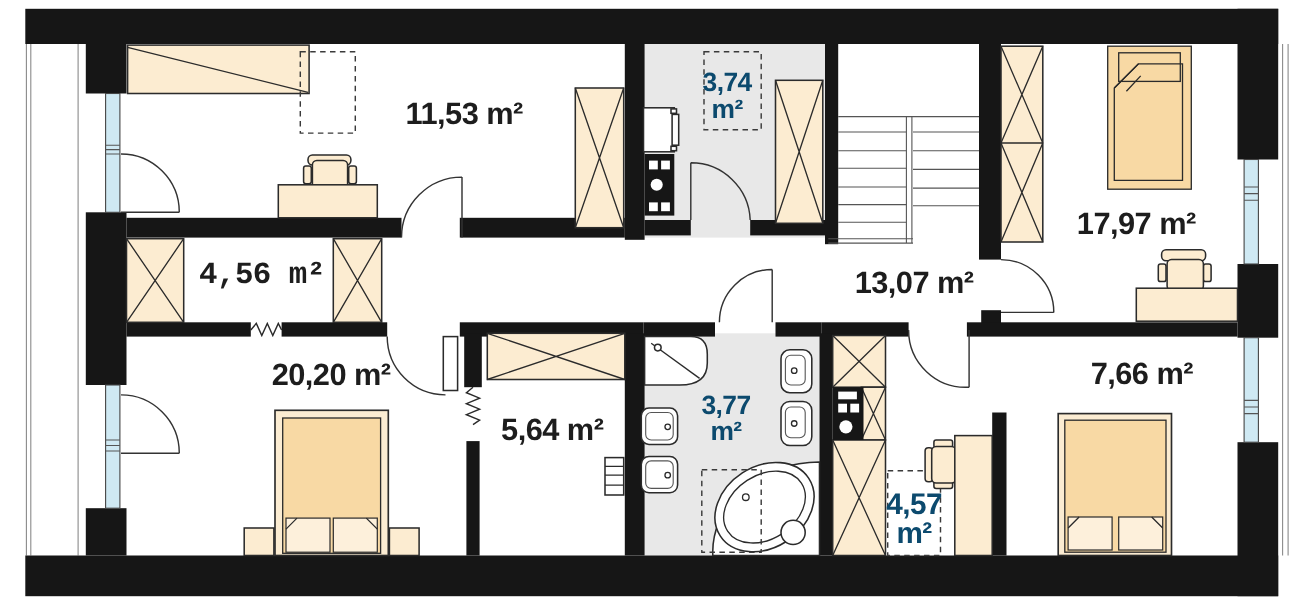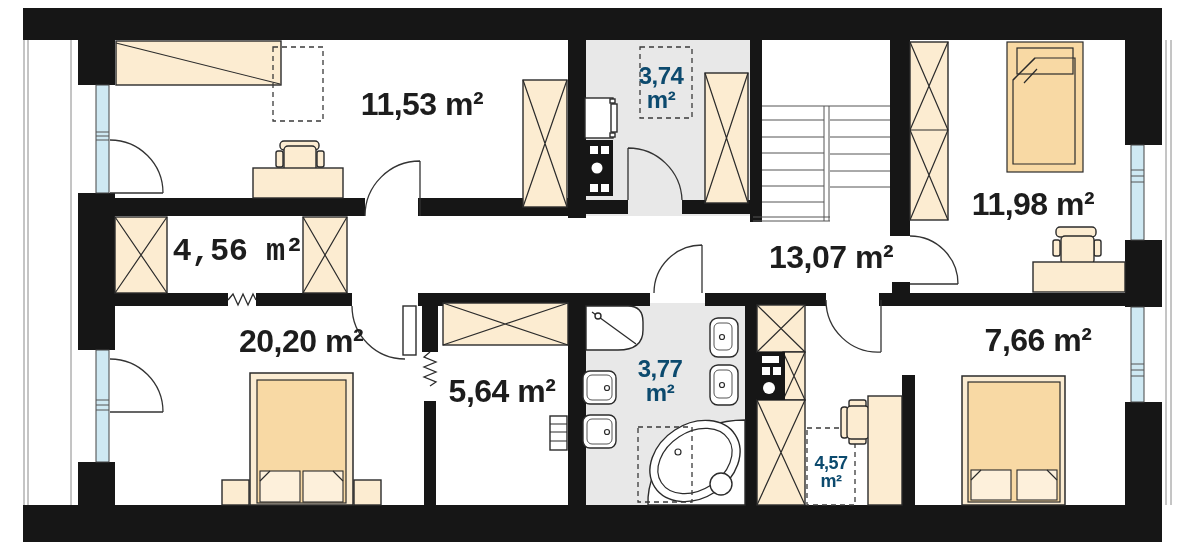--- a/index.html
+++ b/index.html
@@ -1,25 +1,25 @@
 <!DOCTYPE html>
 <html><head>
 <meta charset="utf-8">
 <title>Floor plan</title>
 <style>
   html,body{margin:0;padding:0;background:#ffffff;}
   .stage{position:relative;width:1183px;height:550px;background:#fff;overflow:hidden;
          font-family:"Liberation Sans",sans-serif;}
   .stage svg{position:absolute;left:0;top:0;}
-  .lbl{position:absolute;transform:translate(-50%,-50%);font-weight:bold;font-size:32px;
+  .lbl{position:absolute;transform:translate(-50%,-50%);font-weight:bold;font-size:28px;
        color:#1d1d1d;letter-spacing:-0.5px;white-space:nowrap;}
   .lbl2{position:absolute;transform:translate(-50%,-50%);font-weight:bold;font-size:24px;
         color:#0c4a6e;letter-spacing:-0.5px;text-align:center;line-height:1.0;}
   .lbl2 div{white-space:nowrap;}
-  .sm{font-size:18px;}
+  .sm{font-size:27px;}
   
   .wall{fill:#161616;stroke:none;}
   .furn{fill:#fcecd1;stroke:#2b2b2b;stroke-width:1.4;}
   .bedout{fill:#fbecd2;stroke:#2b2b2b;stroke-width:1.5;}
   .bedin{fill:#f8d9a4;stroke:#2b2b2b;stroke-width:1.2;}
   .pil{fill:#fdf0db;stroke:#2b2b2b;stroke-width:1.1;}
   .wht{fill:#ffffff;stroke:#2b2b2b;stroke-width:1.4;}
   .floor{fill:#e8e8e8;stroke:none;}
   .glass{fill:#cfe9f3;stroke:#444;stroke-width:1;}
   .ln{stroke:#2b2b2b;stroke-width:1.2;fill:none;}
@@ -311,21 +311,21 @@
 
 </svg>
 
   <div class="lbl" style="left:422px;top:104px;">11,53 m²</div>
   <div class="lbl2" style="left:661px;top:88px;">
     <div>3,74</div>
     <div>m²</div>
   </div>
   <div class="lbl" style="left:238px;top:251px;font-family:Liberation Mono, monospace;">4,56 m²</div>
   <div class="lbl" style="left:831px;top:257px;">13,07 m²</div>
-  <div class="lbl" style="left:1033px;top:204px;">11,98 m²</div>
+  <div class="lbl" style="left:1033px;top:204px;">17,97 m²</div>
   <div class="lbl" style="left:301px;top:341px;">20,20 m²</div>
   <div class="lbl" style="left:502px;top:391px;">5,64 m²</div>
   <div class="lbl2" style="left:660px;top:381px;">
     <div>3,77</div>
     <div>m²</div>
   </div>
   <div class="lbl" style="left:1010px;top:340px;margin-left:28px;">7,66 m²</div>
   <div class="lbl2 sm" style="left:831px;top:472px;">
     <div>4,57</div>
     <div>m²</div>

